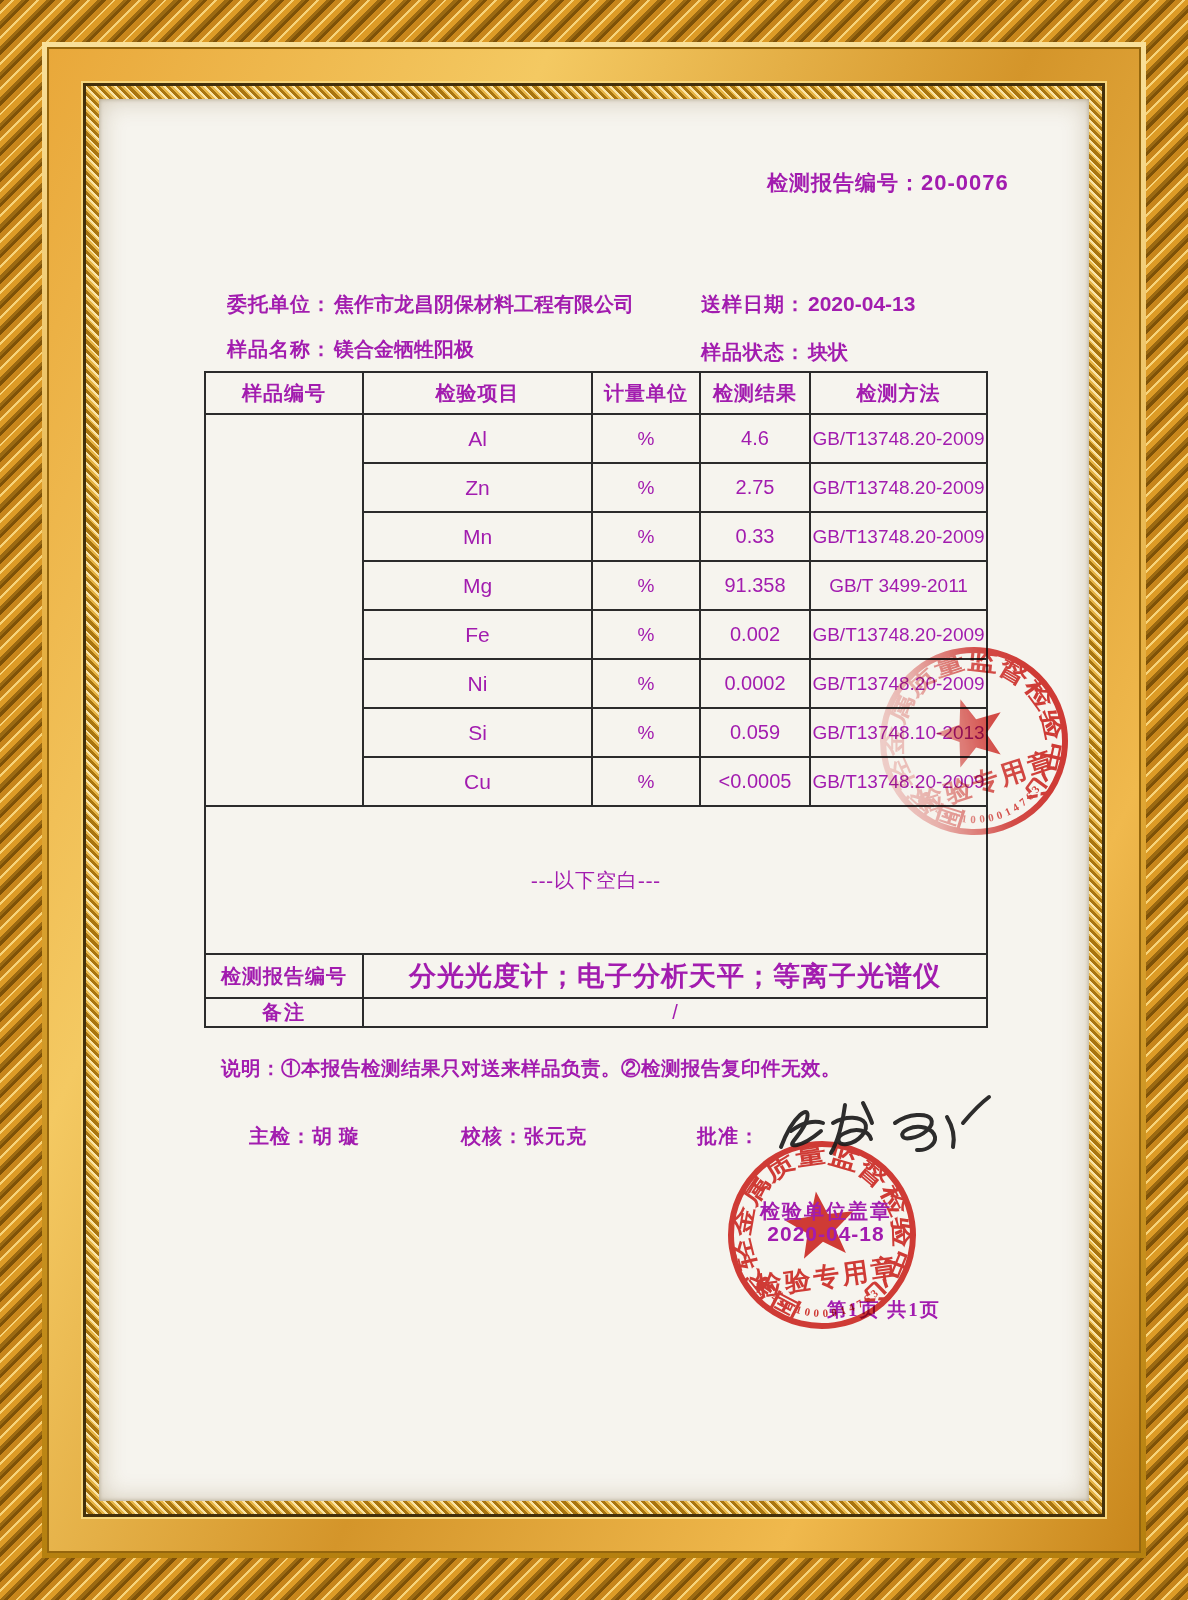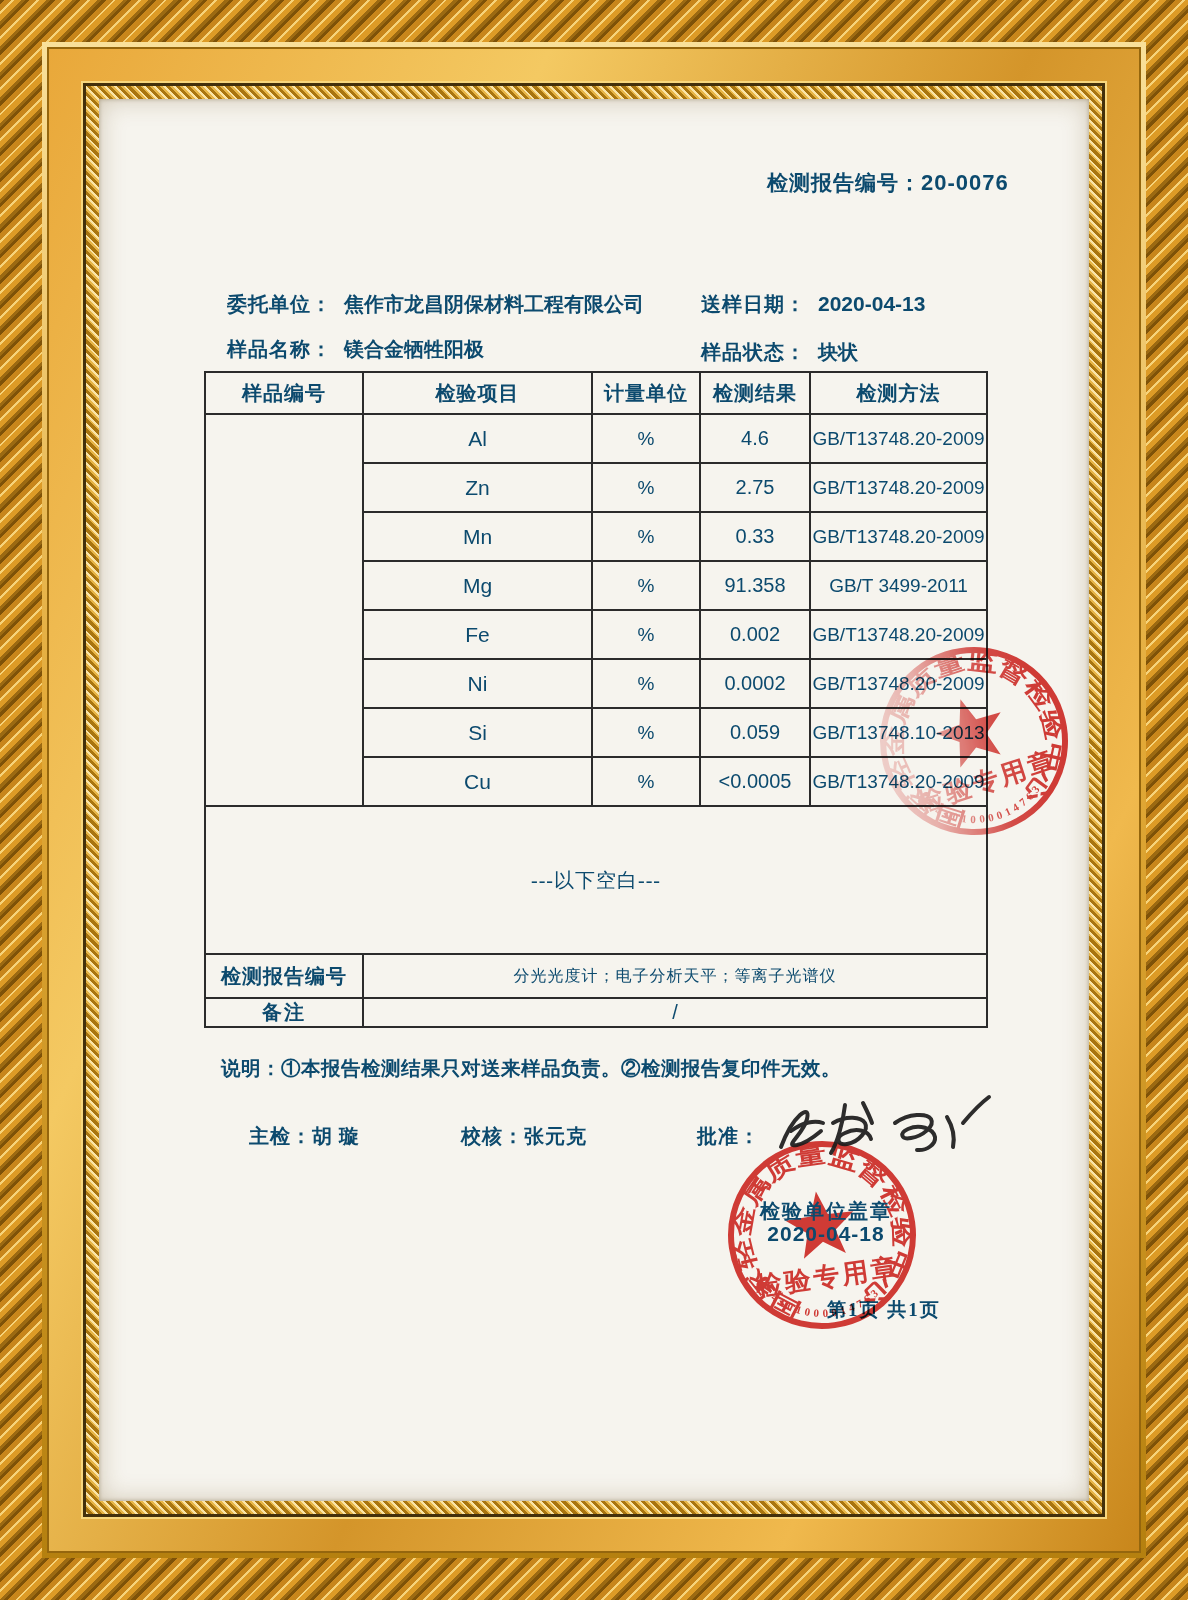--- a/index.html
+++ b/index.html
@@ -1,17 +1,17 @@
 <!DOCTYPE html>
 <html><head>
 <meta charset="utf-8">
 <style>
   html,body{margin:0;padding:0;background:#666;}
   *{box-sizing:border-box;}
-  .stage{width:1188px;height:1600px;position:relative;font-family:"Liberation Serif",serif;color:#0c4a6e;}
+  .stage{width:1188px;height:1600px;position:relative;font-family:"Liberation Serif",serif;color:#a21caf;}
   
   .f{width:100%;height:100%;}
   .f1{border:42px solid;border-image:repeating-linear-gradient(135deg,#7e5208 0 3px,#c8861b 3px 8px,#f6d37a 8px 10px,#dd9b26 10px 15px,#9c6a12 15px 18px) 42;}
   .f2{border:5px solid;border-image:linear-gradient(180deg,#f9e09a,#e3aa38 45%,#b5800f) 5;}
   .f3a{border:2px solid #95660d;}
   .f3{border:32px solid;border-image:linear-gradient(115deg,#e9a83a,#f4c962 28%,#d4952a 55%,#f0b94d 80%,#c8861b) 32;}
   .f3b{border:2px solid #f8d77d;}
   .f5{border:3px solid #43300b;}
   .f4{border:13px solid;border-image:repeating-linear-gradient(45deg,#fae4a6 0 2px,#a9750f 2px 5px,#e7b648 5px 7px) 13;}
   
@@ -20,35 +20,35 @@
   .abs{position:absolute;}
   .sans{font-family:"Liberation Sans",sans-serif;}
   
   .report-no{top:70px;left:668px;font-size:21px;font-weight:bold;letter-spacing:1px;}
   .report-no .num{font-family:"Liberation Sans",sans-serif;font-size:22px;}
   .title-wrap{top:112px;left:0;width:100%;text-align:center;}
   .title{display:inline-block;font-size:33px;font-weight:bold;letter-spacing:2px;
          border-bottom:3px solid #161616;padding:0 4px 6px 4px;}
   .fieldline{font-size:20px;font-weight:bold;white-space:nowrap;}
   .fieldline .lab{letter-spacing:1px;}
-  .fieldline .val{margin-left:12px;}
+  .fieldline .val{margin-left:2px;}
   .fieldline .val.sans{font-size:21px;}
   
   table.report{position:absolute;left:105px;top:272px;width:782px;border-collapse:collapse;table-layout:fixed;background:transparent;}
   table.report td,table.report th{border:2px solid #2b2b2b;text-align:center;vertical-align:middle;padding:0;}
   table.report{border:1px solid #2b2b2b;}
   th.hd{height:42px;font-size:20px;font-weight:600;font-family:"Liberation Serif",serif;letter-spacing:1px;}
   td.c-item{font-family:"Liberation Sans",sans-serif;font-size:21px;height:49px;}
   td.c-unit{font-family:"Liberation Sans",sans-serif;font-size:19px;}
   td.c-result{font-family:"Liberation Sans",sans-serif;font-size:20px;}
   td.c-method{font-family:"Liberation Sans",sans-serif;font-size:19px;}
   td.c-sample{}
   td.blank-row{height:148px;vertical-align:top;padding-top:5px;font-size:20px;letter-spacing:1px;}
   td.equip-lab{height:44px;font-size:20px;font-weight:bold;letter-spacing:1px;}
-  td.equip-val{text-align:left;padding-left:14px;font-size:16px;font-weight:normal;letter-spacing:1px;}
+  td.equip-val{text-align:left;padding-left:14px;font-size:27px;font-weight:bold;letter-spacing:1px;}
   td.remark-lab{height:28px;font-size:20px;font-weight:bold;letter-spacing:2px;}
   td.remark-val{text-align:left;padding-left:16px;font-family:"Liberation Sans",sans-serif;font-size:20px;}
   .note{top:956px;left:122px;font-size:19.5px;font-weight:bold;letter-spacing:.5px;}
   .signrow{top:1024px;left:0;width:100%;font-size:20px;font-weight:bold;}
   .signrow .s1{position:absolute;left:150px;top:0;letter-spacing:1px;}
   .signrow .s2{position:absolute;left:362px;top:0;letter-spacing:1px;}
   .signrow .s3{position:absolute;left:598px;top:0;letter-spacing:1px;}
   .footer-page{top:1198px;left:728px;font-size:19px;font-weight:bold;letter-spacing:2px;}
   
   .seal{width:240px;height:240px;pointer-events:none;mix-blend-mode:multiply;}

